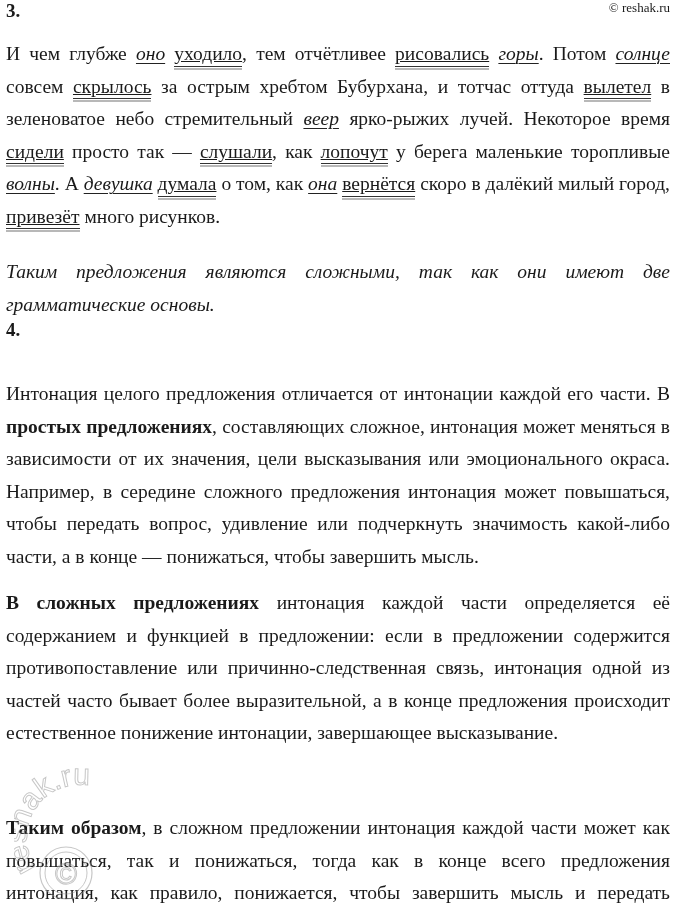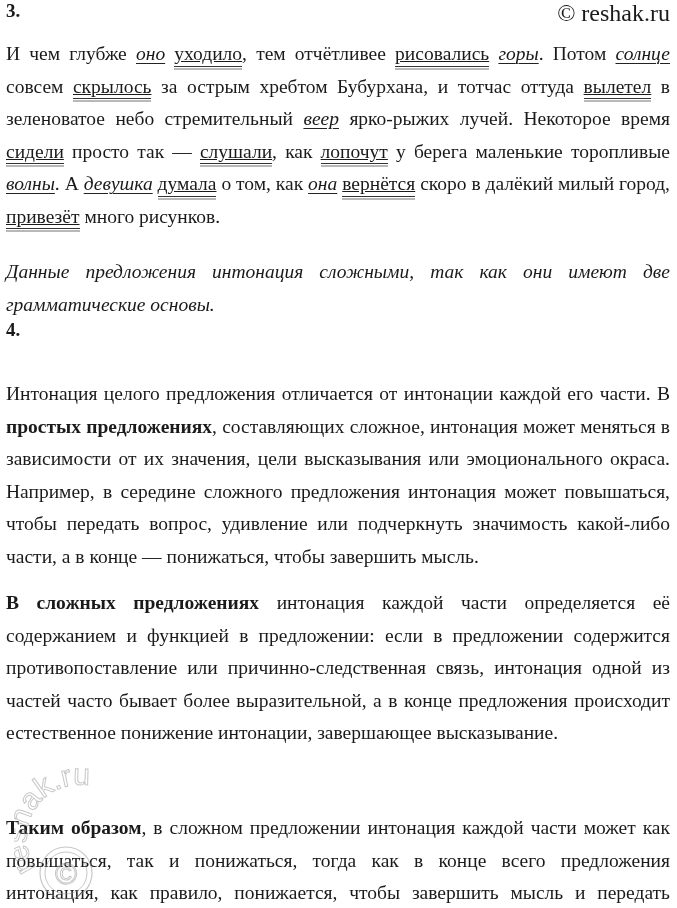--- a/index.html
+++ b/index.html
@@ -25,21 +25,21 @@
     .section-num {
       position: absolute;
       left: 0;
       font-weight: bold;
       font-size: 19px;
     }
     .copyright {
       position: absolute;
       right: 0;
       top: 0;
-      font-size: 24px;
+      font-size: 13px;
       color: #1a1a1a;
     }
     .para {
       position: absolute;
       left: 0;
       width: 664px;
       line-height: 32.6px;
       text-align: justify;
       margin: 0;
     }
@@ -89,21 +89,21 @@
 </head>
 <body>
 
 <div class="page">
 
   <div class="section-num" style="top:0px;">3.</div>
   <div class="copyright">© reshak.ru</div>
 
   <p class="para" style="top:38px;"><span>И чем глубже </span><span class="subj">оно</span><span> </span><span class="pred-wrap">уходило</span><span>, тем отчётливее </span><span class="pred-wrap">рисовались</span><span> </span><span class="subj">горы</span><span>. Потом </span><span class="subj">солнце</span><span> совсем </span><span class="pred-wrap">скрылось</span><span> за острым хребтом Бубурхана, и тотчас оттуда </span><span class="pred-wrap">вылетел</span><span> в зеленоватое небо стремительный </span><span class="subj">веер</span><span> ярко-рыжих лучей. Некоторое время </span><span class="pred-wrap">сидели</span><span> просто так — </span><span class="pred-wrap">слушали</span><span>, как </span><span class="pred-wrap">лопочут</span><span> у берега маленькие торопливые </span><span class="subj">волны</span><span>. А </span><span class="subj">девушка</span><span> </span><span class="pred-wrap">думала</span><span> о том, как </span><span class="subj">она</span><span> </span><span class="pred-wrap">вернётся</span><span> скоро в далёкий милый город, </span><span class="pred-wrap">привезёт</span><span> много рисунков.</span></p>
 
-  <p class="para italic" style="top:256px;">Данные предложения интонация сложными, так как они имеют две грамматические основы.</p>
+  <p class="para italic" style="top:256px;">Таким предложения являются сложными, так как они имеют две грамматические основы.</p>
 
   <div class="section-num" style="top:319px;">4.</div>
 
   <p class="para" style="top:378px;"><span>Интонация целого предложения отличается от интонации каждой его части. В </span><b>простых предложениях</b><span>, составляющих сложное, интонация может меняться в зависимости от их значения, цели высказывания или эмоционального окраса. Например, в середине сложного предложения интонация может повышаться, чтобы передать вопрос, удивление или подчеркнуть значимость какой-либо части, а в конце — понижаться, чтобы завершить мысль.</span></p>
 
   <p class="para" style="top:587px;"><b>В сложных предложениях</b><span> интонация каждой части определяется её содержанием и функцией в предложении: если в предложении содержится противопоставление или причинно-следственная связь, интонация одной из частей часто бывает более выразительной, а в конце предложения происходит естественное понижение интонации, завершающее высказывание.</span></p>
 
   <p class="para" style="top:812px;"><b>Таким образом</b><span>, в сложном предложении интонация каждой части может как повышаться, так и понижаться, тогда как в конце всего предложения интонация, как правило, понижается, чтобы завершить мысль и передать целостность высказывания.</span></p>
 
 </div>

